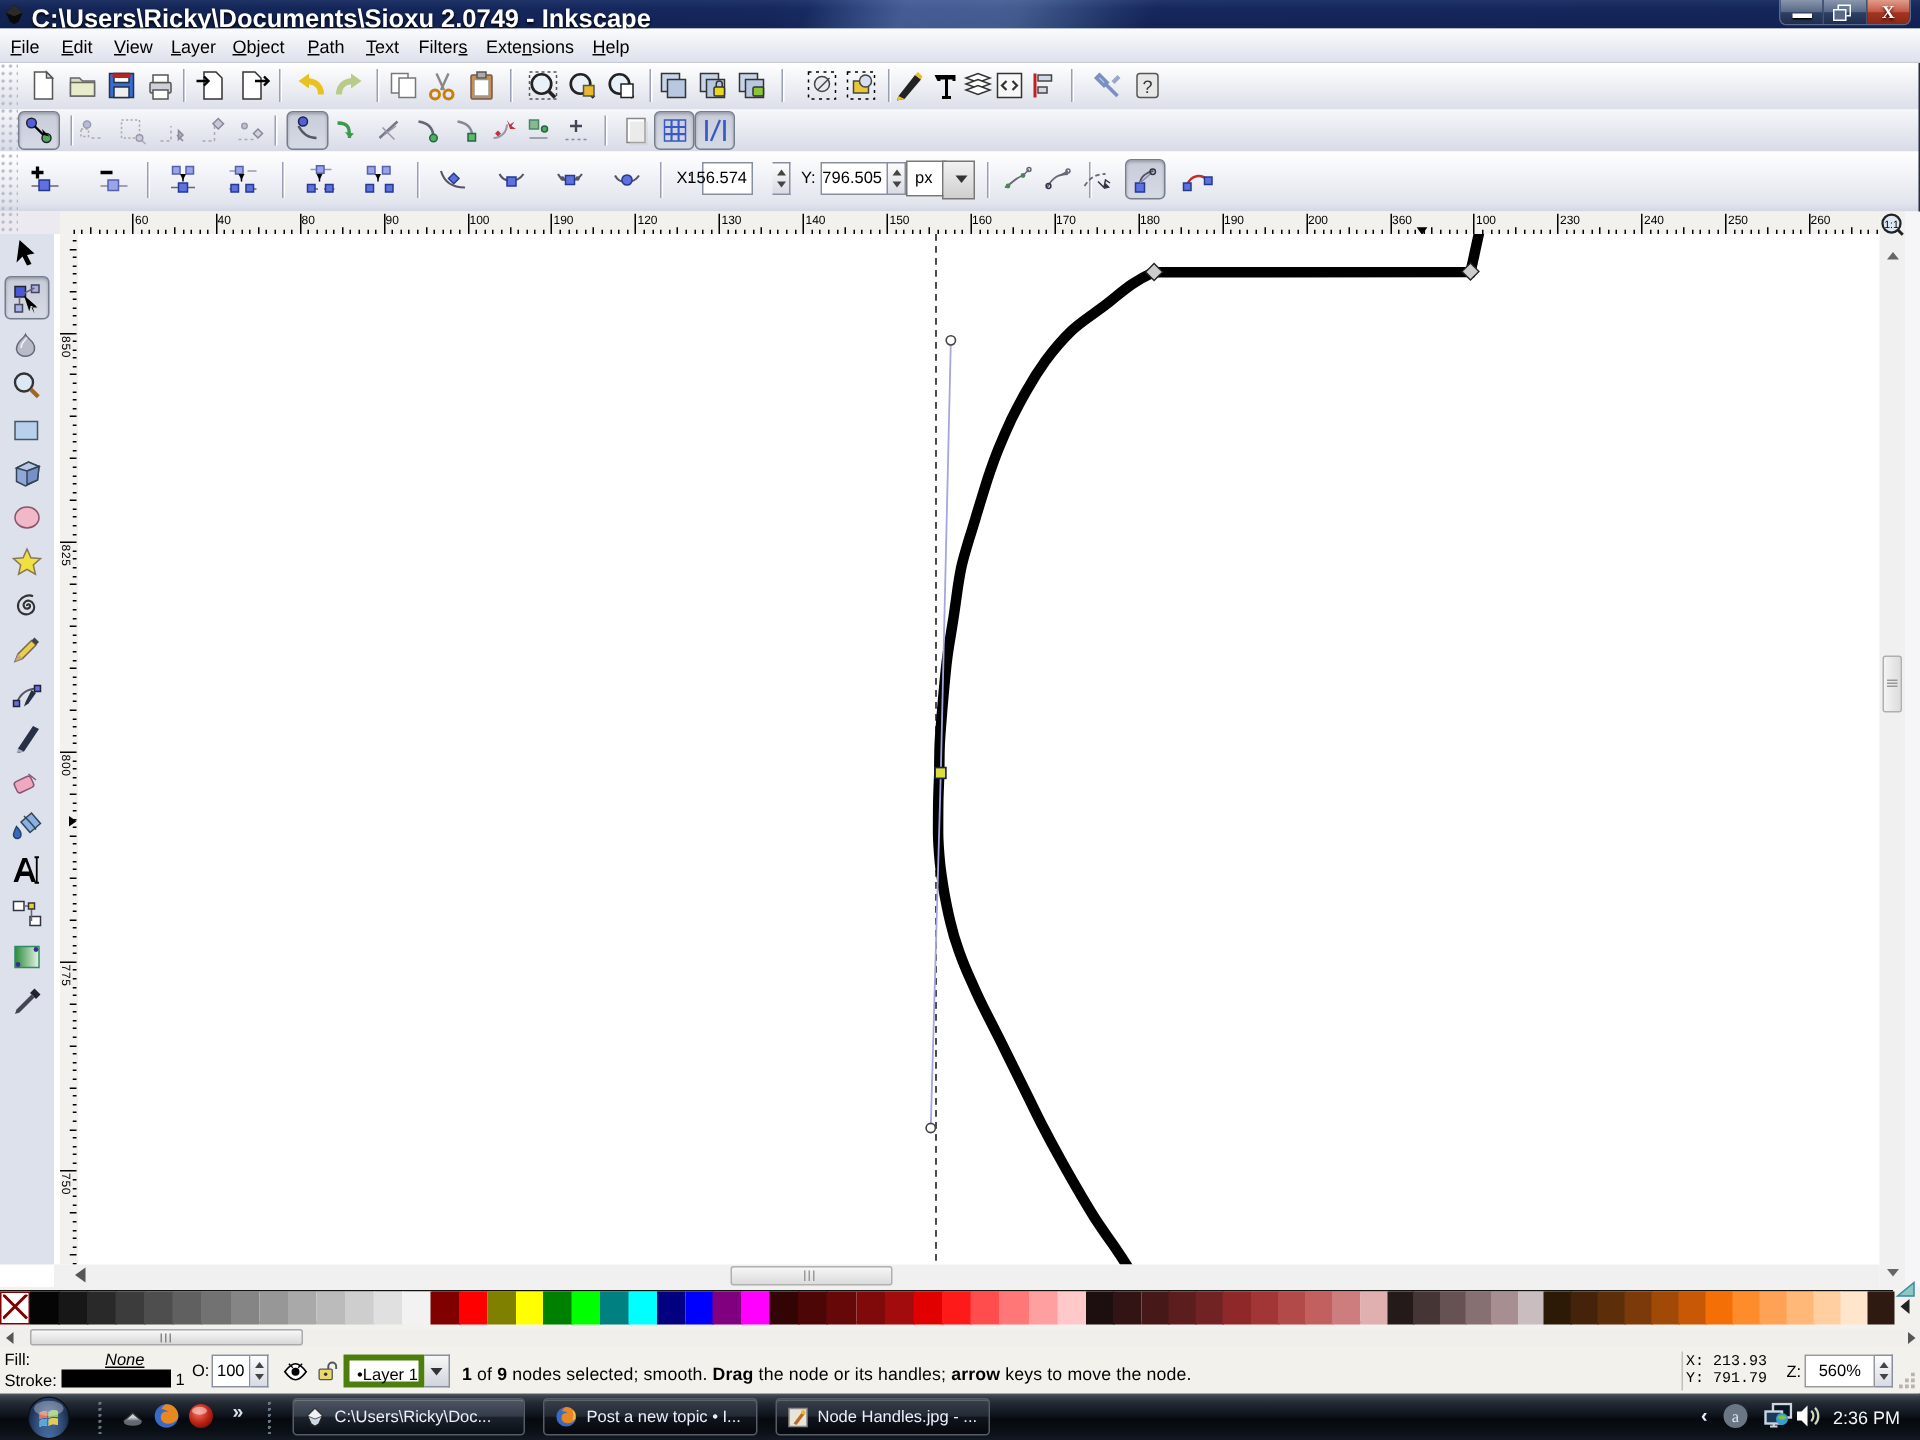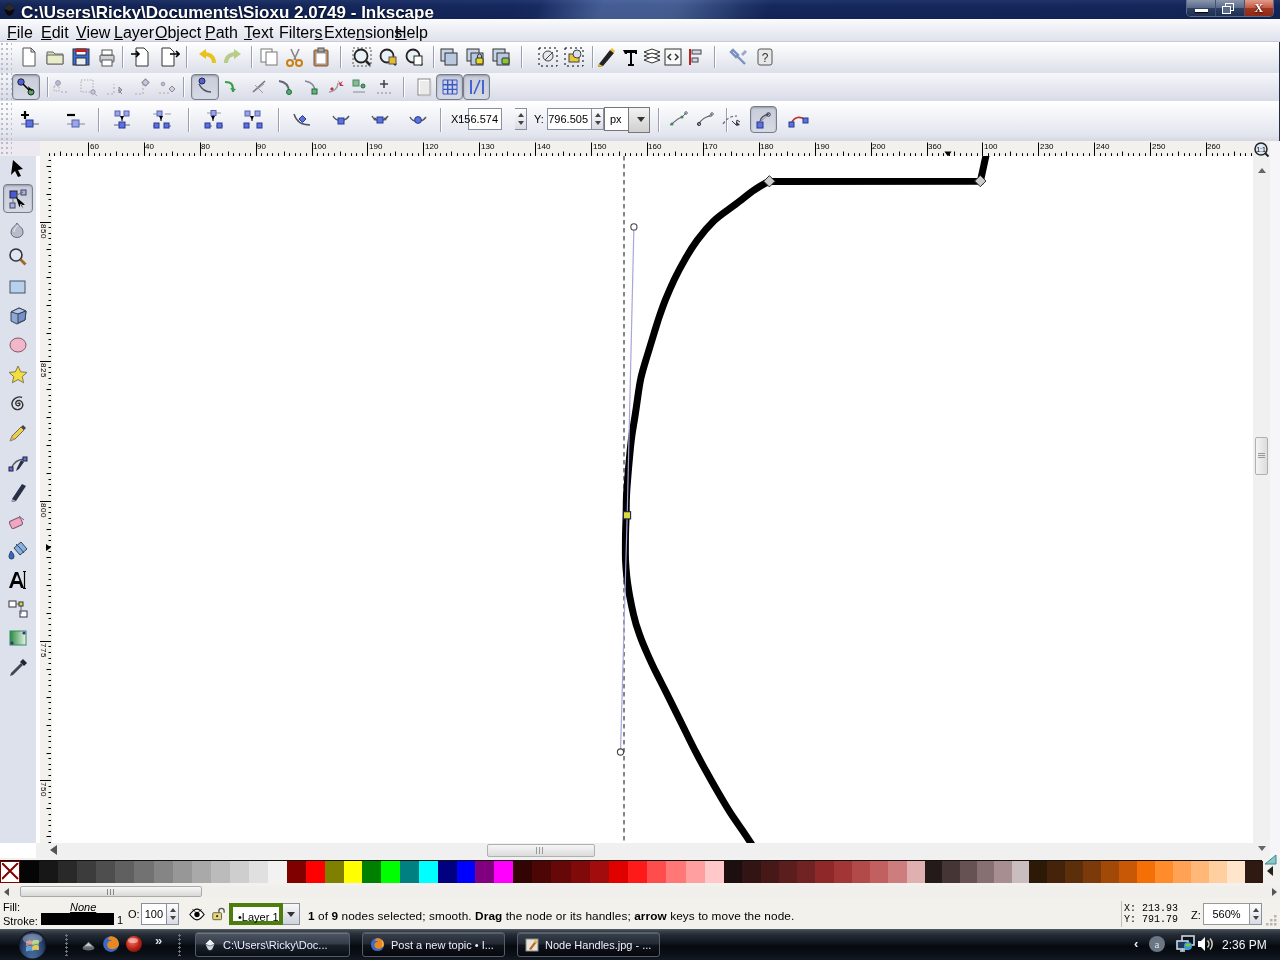--- a/index.html
+++ b/index.html
@@ -56,21 +56,21 @@
  <div style="width:29px;height:17px;background:linear-gradient(#8a96ad 0%,#5a6a88 45%,#2e3f63 50%,#1d2c4e 100%);
    border-right:1px solid #44536e;position:relative">
    <div style="position:absolute;left:9px;top:3px;width:9px;height:8px;border:1.5px solid #fff;background:transparent"></div>
    <div style="position:absolute;left:6px;top:6px;width:9px;height:8px;border:1.5px solid #fff;background:#5a6a88"></div>
  </div>
  <div style="width:29px;height:17px;background:linear-gradient(#e09c8a 0%,#c55a45 45%,#a03522 50%,#8c2613 100%);position:relative;
    font-weight:bold;color:#fff;font-size:12px;text-align:center;line-height:16px;text-shadow:0 1px 2px #300;font-family:'Liberation Serif',serif">X</div>
 </div>
 
 <div class="abs" style="left:0;top:19px;width:1280px;height:23px;background:linear-gradient(#fafbfd,#dfe2ec);border-bottom:1px solid #c8ccd8"></div>
-<div class="abs" style="left:0;top:24px;font-size:16px;height:14px;width:500px">
+<div class="abs" style="left:0;top:24px;font-size:12px;height:14px;width:500px">
 <span style="position:absolute;left:7px"><u>F</u>ile</span>
     <span style="position:absolute;left:41px"><u>E</u>dit</span>
 <span style="position:absolute;left:76px"><u>V</u>iew</span>
     <span style="position:absolute;left:114px"><u>L</u>ayer</span>
 <span style="position:absolute;left:155px"><u>O</u>bject</span>
     <span style="position:absolute;left:205px"><u>P</u>ath</span>
 <span style="position:absolute;left:244px"><u>T</u>ext</span>
     <span style="position:absolute;left:279px">Filter<u>s</u></span>
 <span style="position:absolute;left:324px">Exte<u>n</u>sions</span>
     <span style="position:absolute;left:395px"><u>H</u>elp</span>

